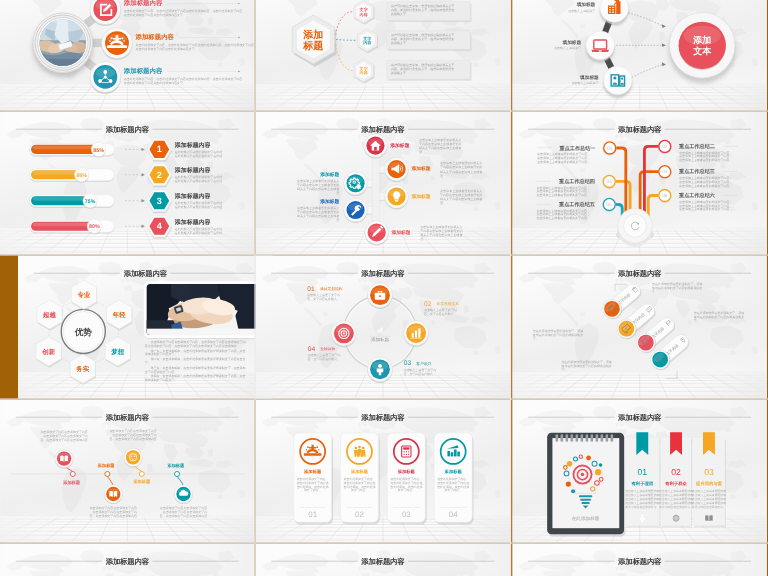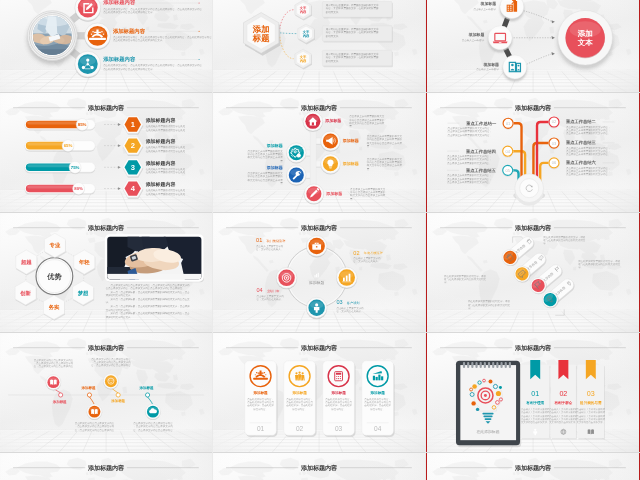--- a/index.html
+++ b/index.html
@@ -1,20 +1,20 @@
 <!DOCTYPE html>
 <html><head>
 <meta charset="utf-8">
 <title>PPT Slide Thumbnail Sheet</title>
 <style>
   html,body{margin:0;padding:0;background:#ffffff;}
   body{width:640px;height:480px;overflow:hidden;
        font-family:"Liberation Sans","DejaVu Sans",sans-serif;
        -webkit-font-smoothing:antialiased;}
-  #sheet{position:relative;width:640px;height:480px;overflow:hidden;background:#b91c1c;}
+  #sheet{position:relative;width:640px;height:480px;overflow:hidden;background:#a16207;}
 
   
   .slide{position:absolute;width:212.2px;height:119.2px;overflow:hidden;
          background:#f6f6f6;}
   .sv{position:absolute;left:0;top:0;width:212.2px;height:119.2px;
       display:block;overflow:visible;}
   
   .hsep{position:absolute;left:0;width:640px;height:1.1px;background:#d9d9d9;}
   .vsep{position:absolute;top:0;height:480px;width:1.1px;background:#eaeaea;}
 </style>
@@ -1102,21 +1102,21 @@
             <text x="139.7" y="82.9" fill="#9d9d9d" font-size="2.5" font-family="&quot;Liberation Sans&quot;,&quot;DejaVu Sans&quot;,sans-serif" text-anchor="start" font-weight="normal" letter-spacing="0">点击添加上去或者需要的相关文字内容。</text>
           </g>
         </g>
         <g>
           <line x1="13" y1="14.8" x2="85.65" y2="14.8" stroke="#b4b4b4" stroke-width="0.5"></line>
           <line x1="127.65" y1="14.8" x2="200" y2="14.8" stroke="#b4b4b4" stroke-width="0.5"></line>
           <text x="106.65" y="17.150000000000002" fill="#3b3b3b" font-size="6.2" font-family="&quot;Liberation Sans&quot;,&quot;DejaVu Sans&quot;,sans-serif" text-anchor="middle" font-weight="bold" letter-spacing="-0.15">添加标题内容</text>
         </g>
       </svg>
     </div>
-    <div class="slide" style="left: 0px; top: 213px;">
+    <div class="slide" style="left: 15px; top: 213px;">
       <svg viewBox="0 0 213.3 120" width="213.3" height="120" class="sv" style="position: absolute; left: 0px; top: 0px;">
         <rect x="0" y="0" width="213.3" height="120" fill="url(#slideBg)"></rect>
         <g opacity="0.062">
           <g transform="translate(3,3) scale(1.00,0.94)">
             <path d="M2,17 L8,13 L14,13 L17,16 L13,20 L6,21 Z" fill="#8e8e8e"></path>
             <path d="M14,12 L22,8 L32,6 L44,6 L54,9 L58,13 L55,17 L47,18 L50,22 L44,24 L38,21 L30,20 L22,18 L16,15 Z" fill="#8e8e8e"></path>
             <path d="M22,22 L32,21 L40,22 L47,24 L49,29 L44,33 L39,37 L35,41 L31,37 L29,31 L25,27 Z" fill="#8e8e8e"></path>
             <path d="M66,4 L75,2 L83,5 L84,10 L78,15 L70,14 L64,9 Z" fill="#8e8e8e"></path>
             <path d="M37,42 L42,45 L46,50 L50,55 L53,58 L51,60 L47,55 L42,49 L38,45 Z" fill="#8e8e8e"></path>
             <path d="M54,60 L61,57 L67,60 L70,67 L68,76 L64,85 L60,94 L56,98 L52,94 L50,85 L49,75 L51,66 Z" fill="#8e8e8e"></path>

